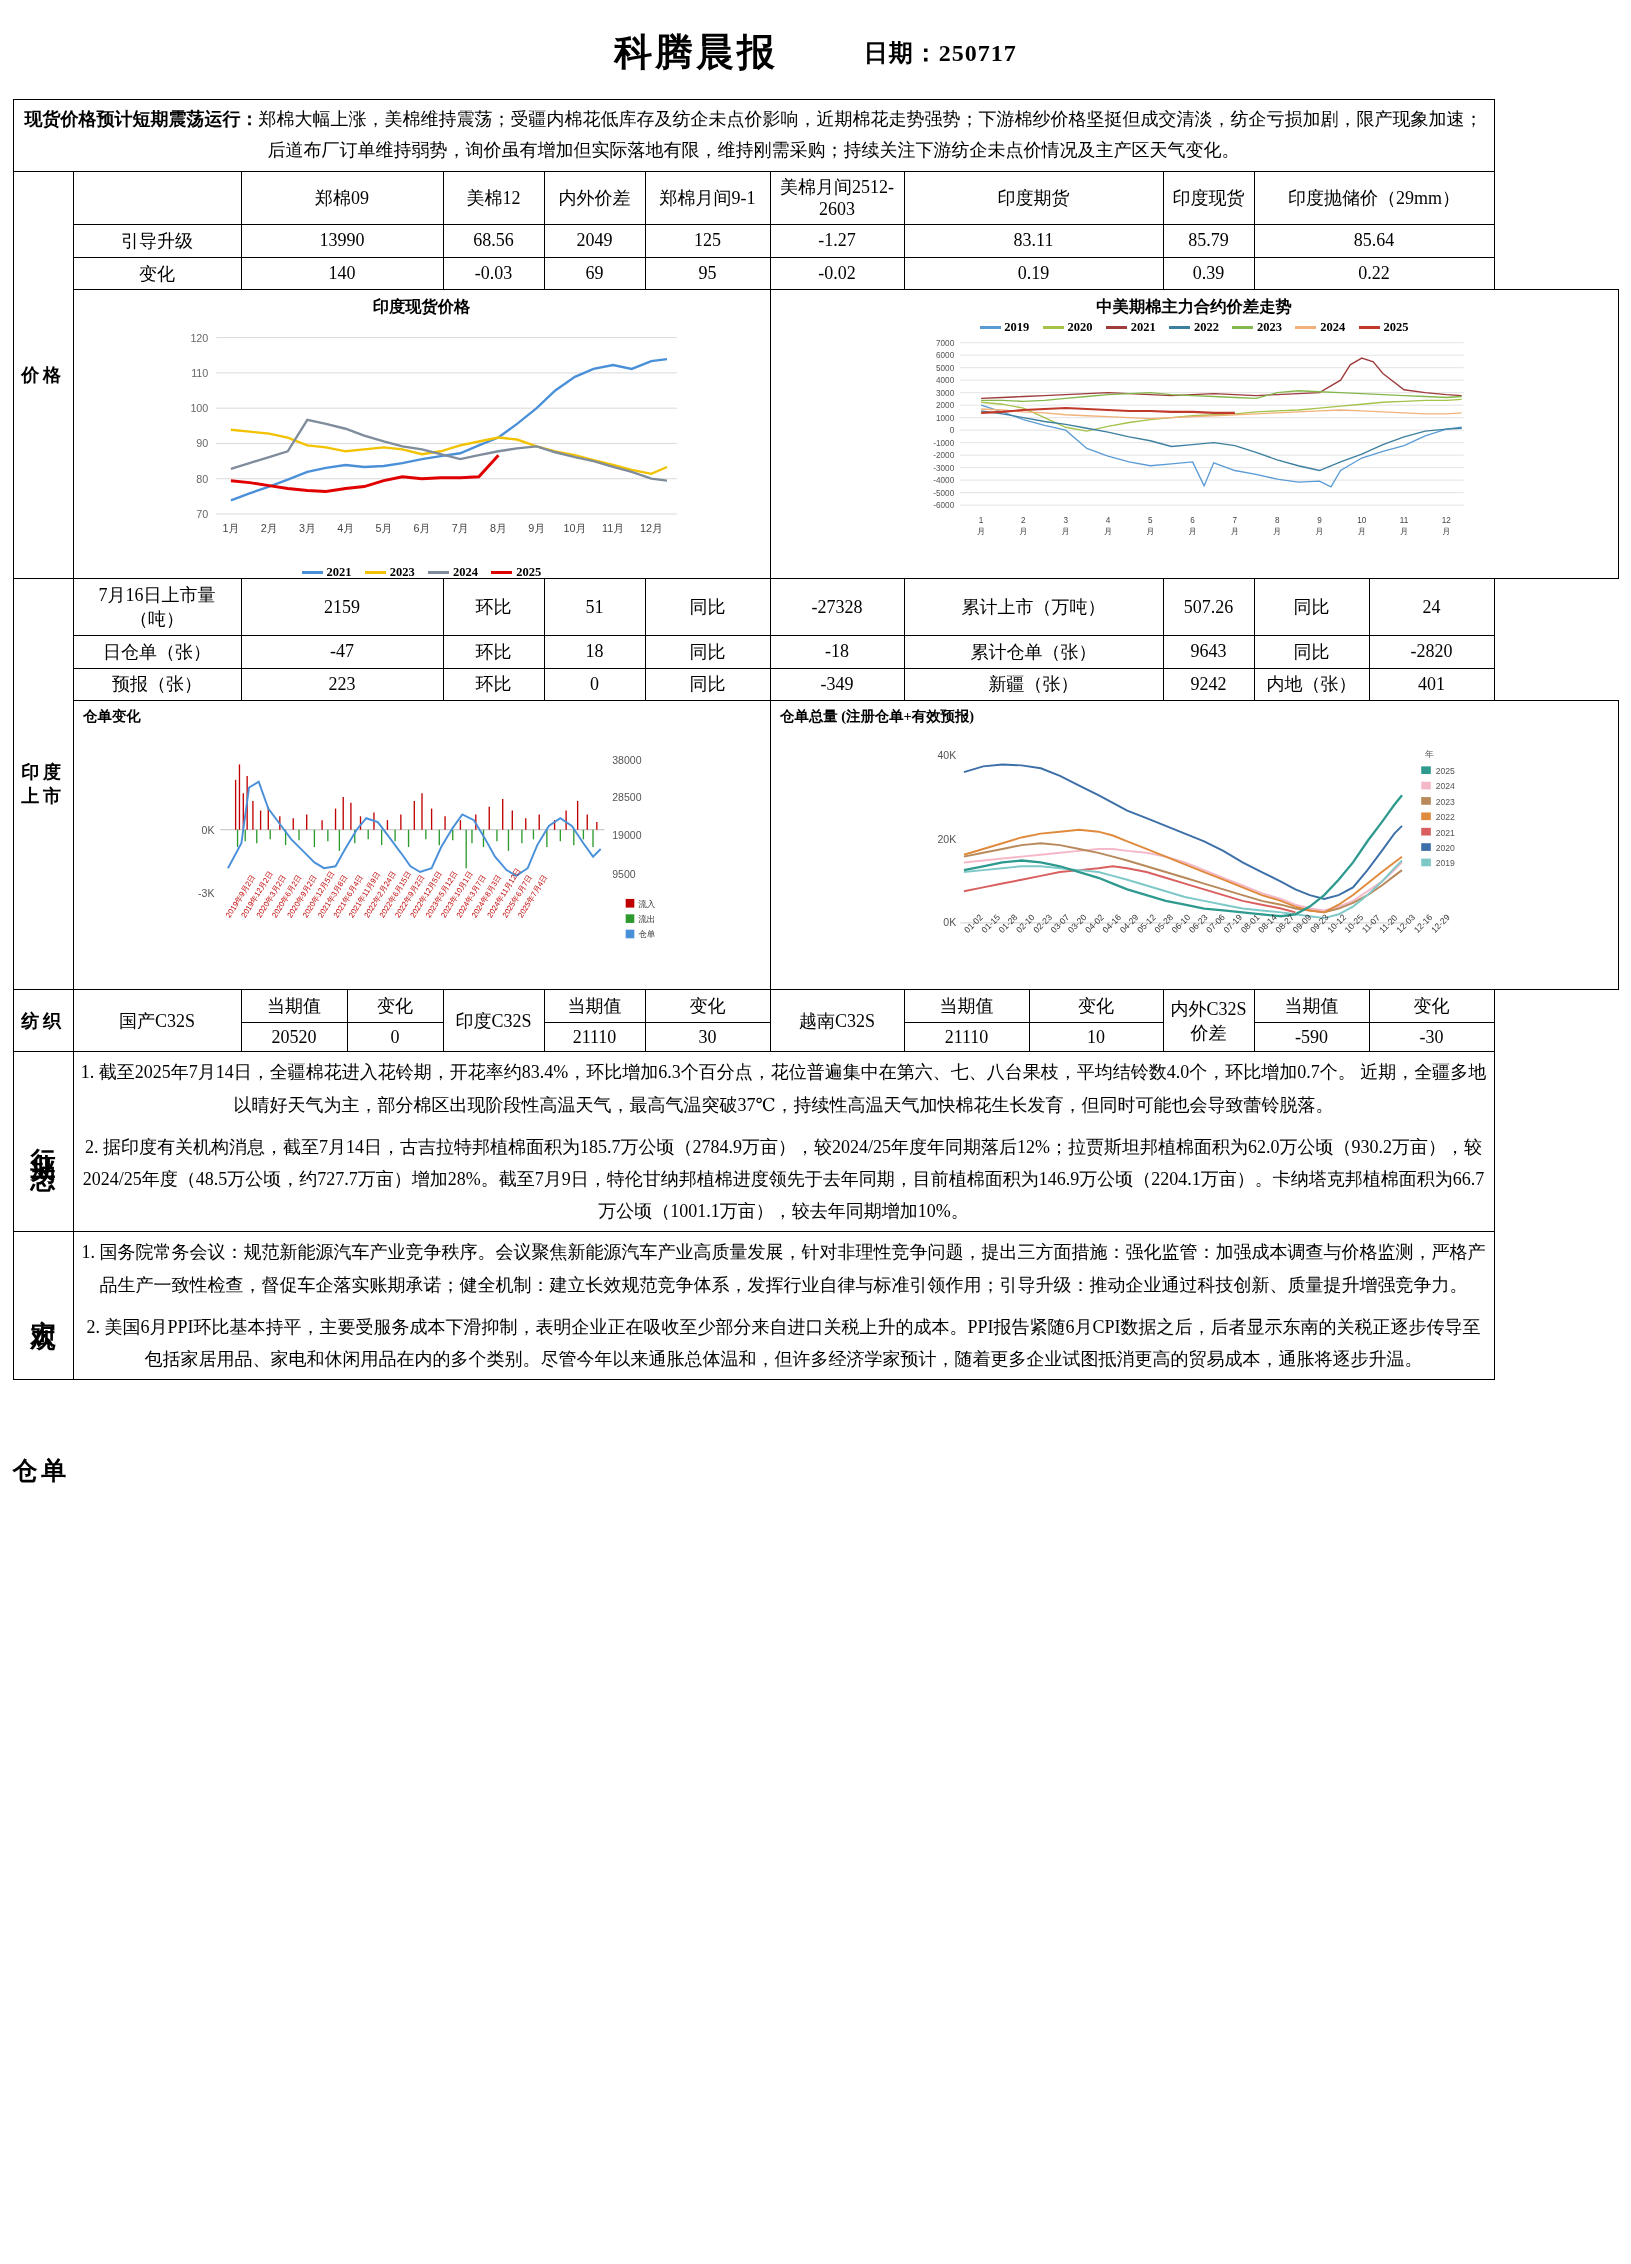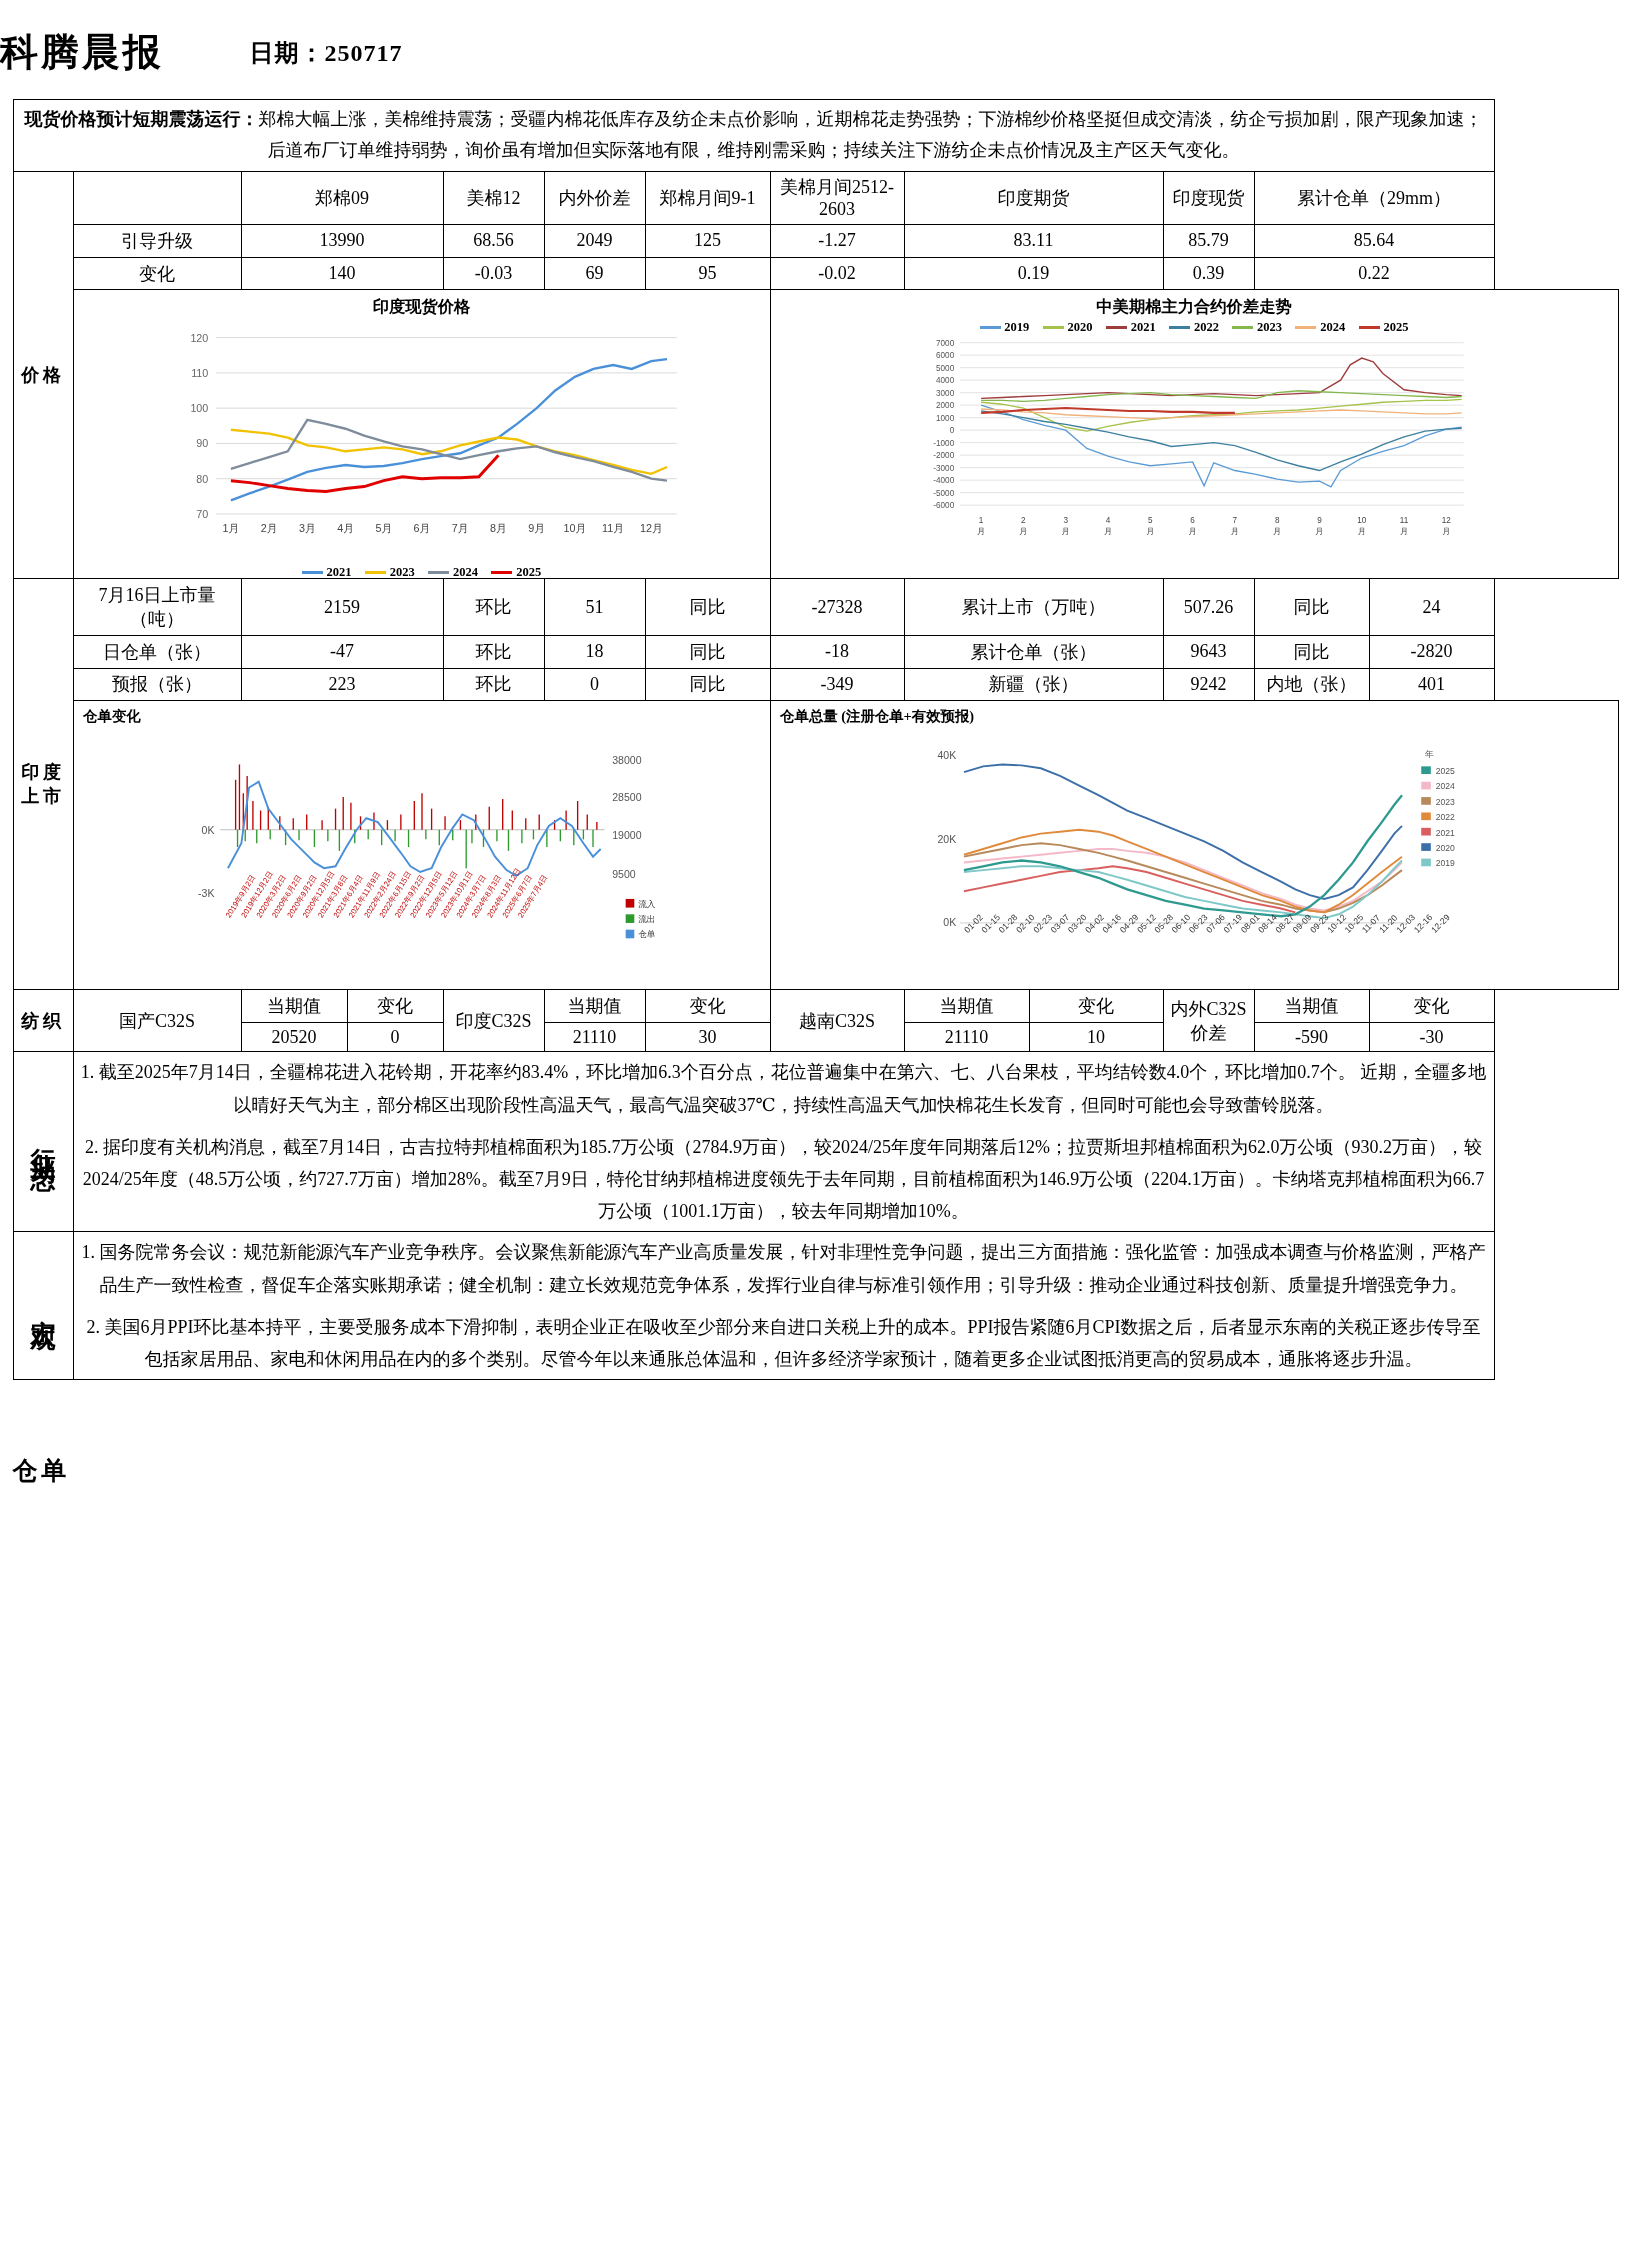--- a/index.html
+++ b/index.html
@@ -1,18 +1,18 @@
 <!DOCTYPE html>
 <html><head>
 <meta charset="utf-8">
 <style>
   html,body{margin:0;padding:0;background:#fff;}
   body{font-family:"Liberation Serif","DejaVu Serif",serif;color:#000;}
   .page{width:1631px;min-height:2264px;position:relative;box-sizing:border-box;}
-  .title-row{display:flex;align-items:center;justify-content:flex-start;gap:86px;padding:27px 0 21px 0;}
+  .title-row{display:flex;align-items:center;justify-content:center;gap:86px;padding:27px 0 21px 0;}
   .title-main{font-size:38px;font-weight:bold;letter-spacing:2.9px;}
   .title-date{font-size:24px;font-weight:bold;letter-spacing:1px;}
   table.main{border-collapse:collapse;width:1606px;margin:0 12.5px;table-layout:fixed;}
   table.main td,table.main th{border:1px solid #000;padding:3.8px 5.8px;font-size:18px;text-align:center;vertical-align:middle;}
   .rowlabel{font-size:25px;font-weight:bold;letter-spacing:3.8px;width:60px;}
   .summary{font-size:20px;line-height:1.75;text-align:justify;padding:11.5px 15.4px;}
   .summary b{font-weight:bold;}
   .hdr{font-size:18px;}
   .chartcell{padding:0 !important;margin-top:13px;}
   .chartbox{position:relative;width:100%;height:288px;}
@@ -65,21 +65,21 @@
     <tr>
       <td rowspan="4" class="rowlabel">价格</td>
       <td class="hdr"></td>
       <td colspan="2" class="hdr">郑棉09</td>
       <td class="hdr">美棉12</td>
       <td class="hdr">内外价差</td>
       <td class="hdr">郑棉月间9-1</td>
       <td class="hdr">美棉月间2512-2603</td>
       <td colspan="2" class="hdr">印度期货</td>
       <td class="hdr">印度现货</td>
-      <td colspan="2" class="hdr">累计仓单（29mm）</td>
+      <td colspan="2" class="hdr">印度抛储价（29mm）</td>
     </tr>
     <tr>
       <td>引导升级</td>
       <td colspan="2">13990</td>
       <td>68.56</td>
       <td>2049</td>
       <td>125</td>
       <td>-1.27</td>
       <td colspan="2">83.11</td>
       <td>85.79</td>

